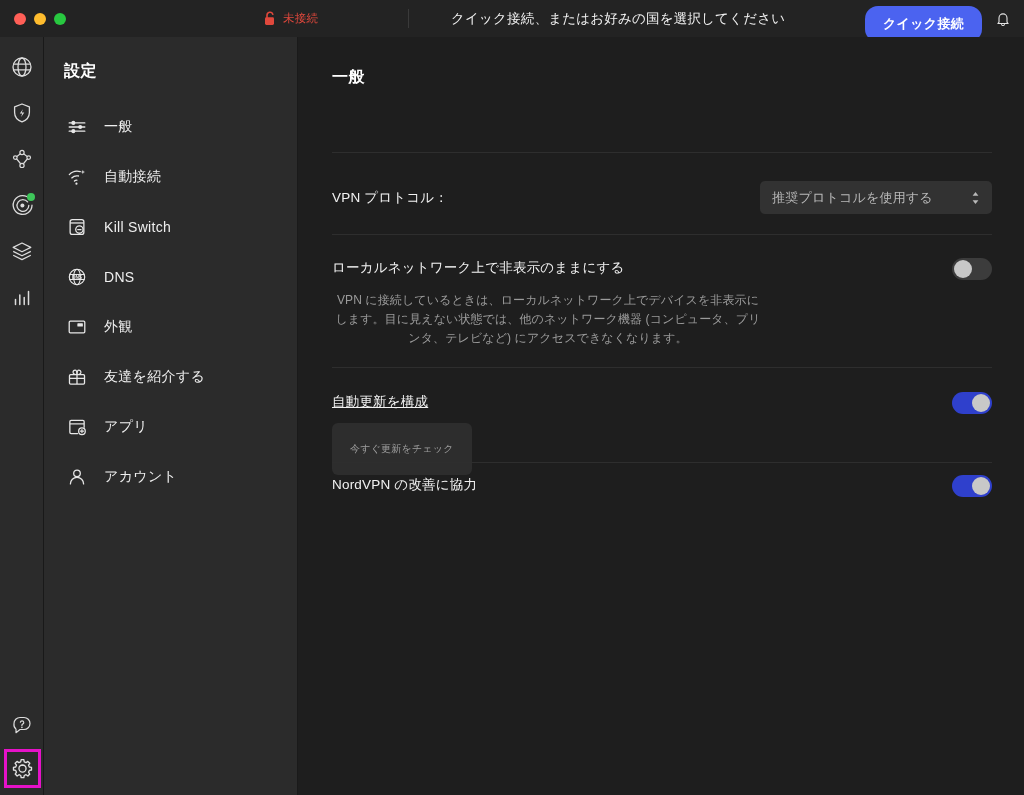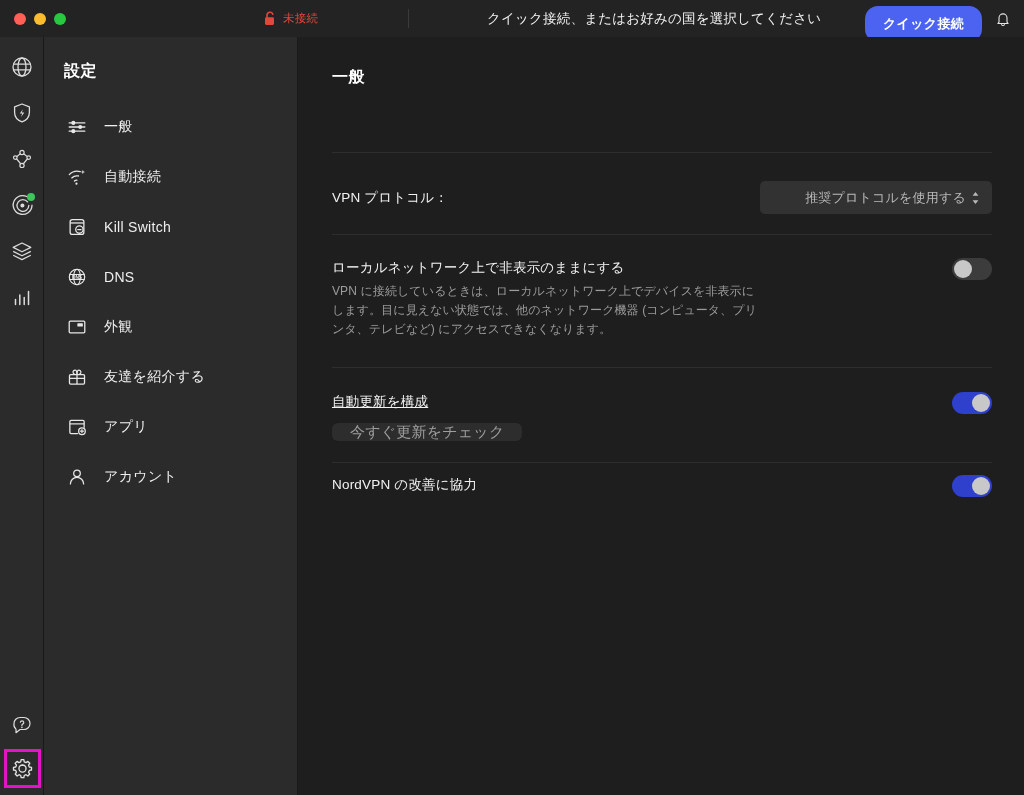--- a/index.html
+++ b/index.html
@@ -27,21 +27,21 @@
   .status-group {
     position: absolute; left: 264px; top: 0; height: 37px;
     display: flex; align-items: center; gap: 7px;
   }
   .status-text { color: #e0483c; font-size: 11.5px; letter-spacing: .3px; }
   .vsep { position: absolute; left: 408px; top: 9px; width: 1px; height: 19px; background: #3a3a3a; }
 
   .hint {
     position: absolute; left: 451px; top: 0; height: 37px;
     display: flex; align-items: center;
-    color: #f2f2f2; font-size: 13.5px; letter-spacing: .2px; margin-left: 36px;
+    color: #f2f2f2; font-size: 13.5px; letter-spacing: .2px;
   }
 
   .qc-btn {
     position: absolute; right: 42px; top: 6px;
     height: 36px; padding: 0 18px;
     background: #4b63f0; color: #fff;
     border: none; border-radius: 13px;
     font-family: inherit; font-size: 13px; font-weight: 700;
     letter-spacing: .3px; cursor: pointer;
     display: flex; align-items: center; justify-content: center;
@@ -99,21 +99,21 @@
     width: 725px; height: 758px; background: #1e1e1e;
   }
   .pane-title {
     position: absolute; left: 33px; top: 30px;
     color: #fff; font-size: 16px; font-weight: 700; letter-spacing: .5px;
   }
   .row { position: absolute; left: 33px; width: 660px; }
   .row-label { color: #f1f1f1; font-size: 13.5px; letter-spacing: .2px; }
   .row-desc {
     color: #9b9b9b; font-size: 12px; line-height: 19px;
-    letter-spacing: .1px; width: 432px; 
+    letter-spacing: .1px; width: 432px; margin-top: 9px; text-align: center;
   }
   .divider { position: absolute; left: 33px; width: 660px; height: 1px; background: #2e2e2e; }
 
   
   .toggle {
     position: absolute; right: 0; width: 40px; height: 22px;
     border-radius: 11px; cursor: pointer;
   }
   .toggle.off { background: #3c3c3c; }
   .toggle.on  { background: #2f40cc; }
@@ -122,34 +122,34 @@
     border-radius: 50%; background: #c8c8c8;
   }
   .toggle.off .knob { left: 2px; }
   .toggle.on  .knob { right: 2px; }
 
   
   .select {
     position: absolute; right: 0; top: 0;
     width: 232px; height: 33px;
     background: #323232; border-radius: 5px;
-    display: flex; align-items: center; cursor: pointer; text-align: right;
+    display: flex; align-items: center; cursor: pointer;
   }
   .select-val {
     color: #b9b9b9; font-size: 13px; padding-left: 12px;
     letter-spacing: .2px; flex: 1;
   }
   .select-chev { width: 18px; margin-right: 8px; display: flex; align-items: center; justify-content: center; }
 
   
   .upd-btn {
     display: inline-flex; align-items: center; justify-content: center;
-    height: 18px; padding: 0 18px; margin-top: 10px;
+    height: 52px; padding: 0 18px; margin-top: 10px;
     background: #2d2d2d; border: none; border-radius: 6px;
-    color: #9e9e9e; font-family: inherit; font-size: 15px;
+    color: #9e9e9e; font-family: inherit; font-size: 10px;
     letter-spacing: .2px; cursor: pointer;
   }
   svg { display: block; }
 </style>
 </head>
 <body>
 
 <div id="app">
 
   <div class="titlebar">

